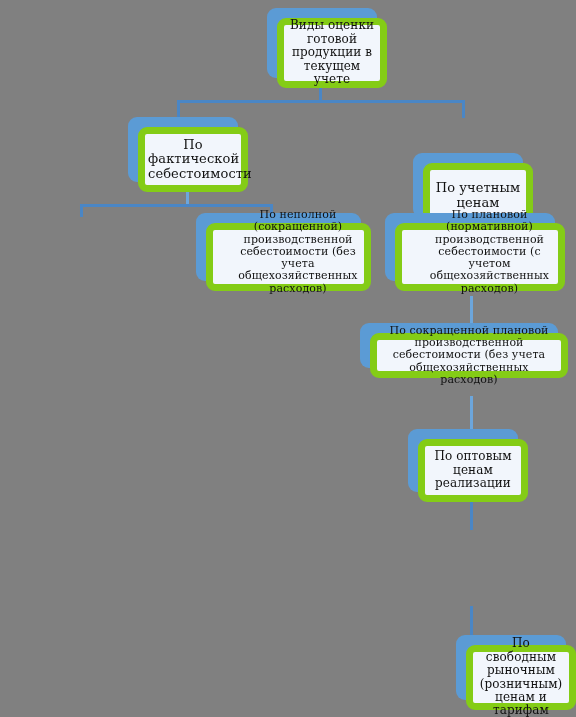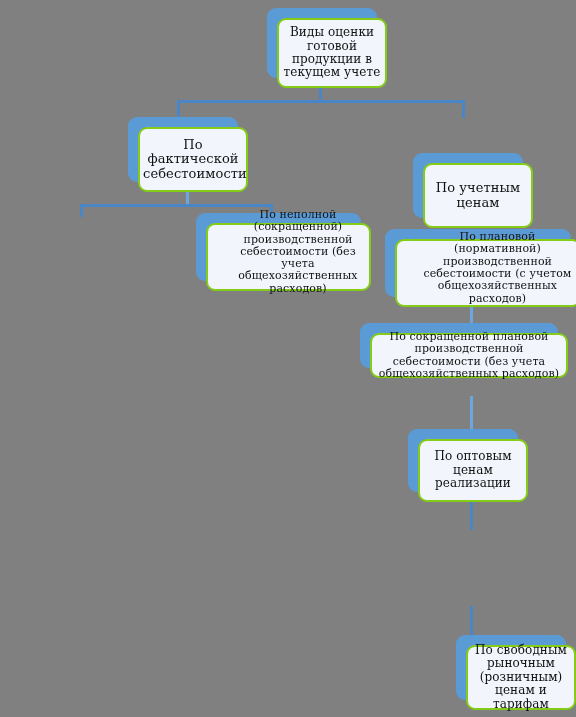--- a/index.html
+++ b/index.html
@@ -40,21 +40,21 @@
     background: #5B9BD5;
     border-radius: 9px;
   }
   .node .card {
     position: absolute;
     left: 10px;
     top: 10px;
     width: 100%;
     height: 100%;
     background: #F2F6FC;
-    border: 2px solid #84cc16;
+    border: 7px solid #84cc16;
     border-radius: 9px;
     box-sizing: border-box;
     display: flex;
     align-items: center;
     justify-content: center;
     overflow: visible;
   }
   .node .label {
     display: block;
     width: 100%;
@@ -121,21 +121,21 @@
   </div>
 
 
   <div class="node bleed" style="left:196px; top:213px; width:165px; height:68px;">
     <div class="plate"></div>
     <div class="card">
       <span class="label t11">По неполной (сокращенной) производственной себестоимости (без учета общехозяйственных расходов)</span>
     </div>
   </div>
 
-  <div class="node bleed" style="left:385px; top:229px; width:170px; height:68px;padding-left:16px;">
+  <div class="node bleed" style="left:385px; top:213px; width:170px; height:68px;">
     <div class="plate"></div>
     <div class="card">
       <span class="label t11">По плановой (нормативной) производственной себестоимости (с учетом общехозяйственных расходов)</span>
     </div>
   </div>
 
   <div class="node" style="left:360px; top:323px; width:198px; height:45px;">
     <div class="plate"></div>
     <div class="card">
       <span class="label t11">По сокращенной плановой производственной себестоимости (без учета общехозяйственных  расходов)</span>

